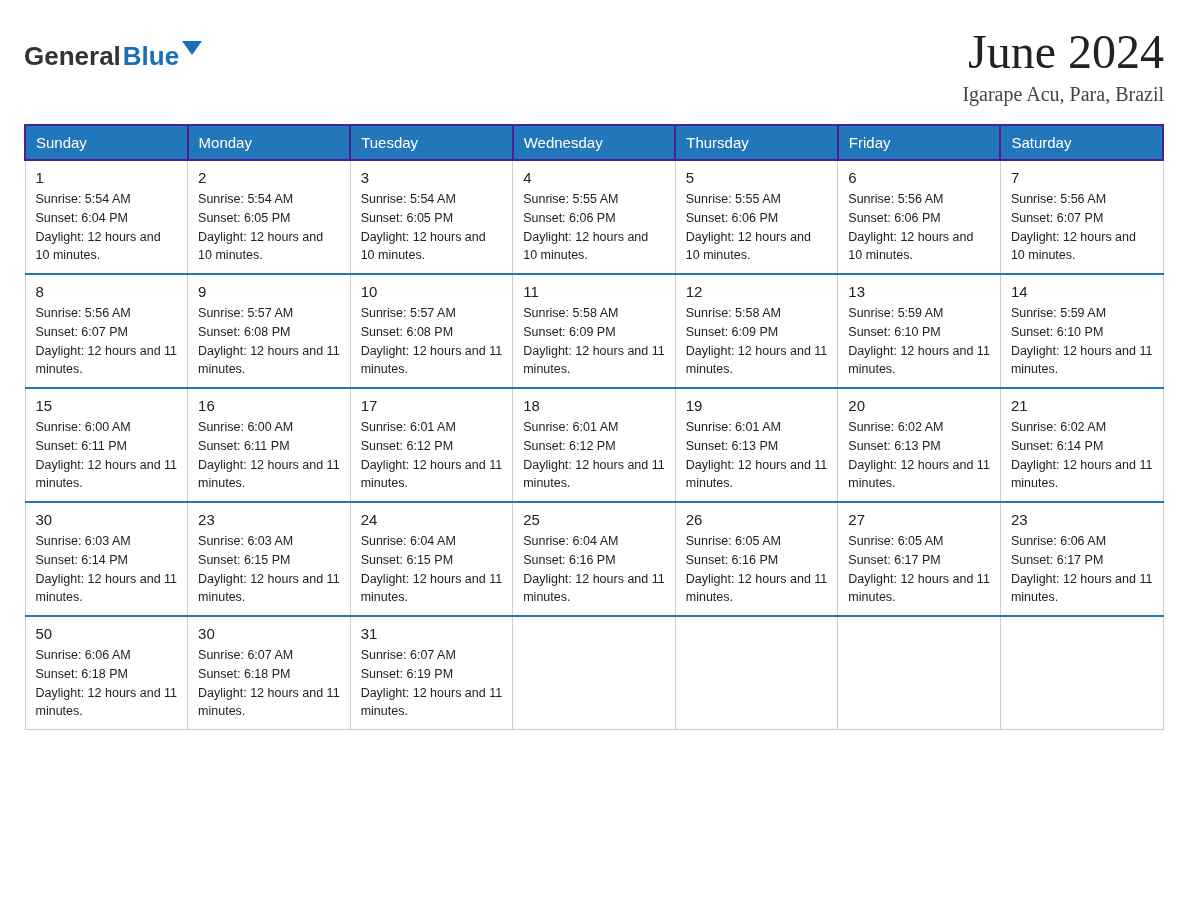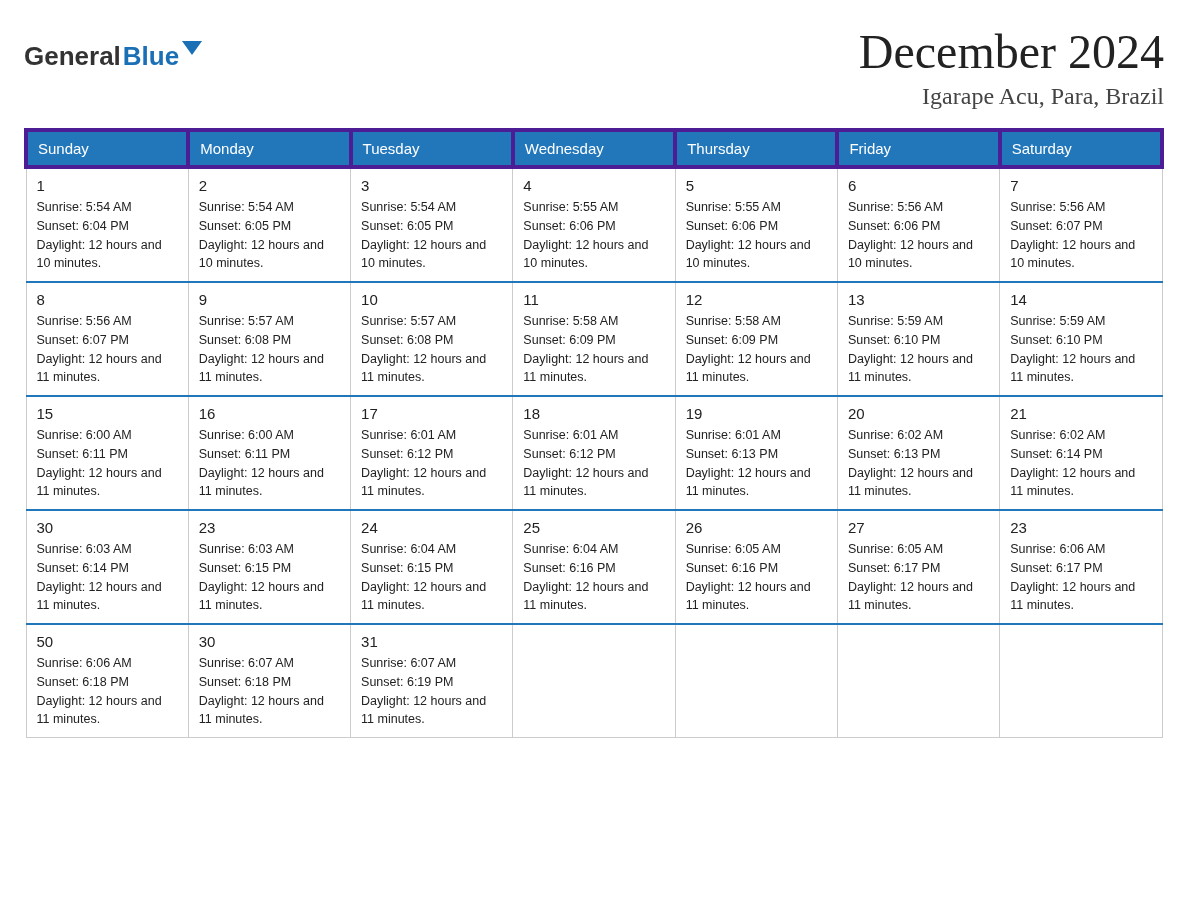--- a/index.html
+++ b/index.html
@@ -41,37 +41,37 @@
     .header-right {
       text-align: right;
     }
     .month-title {
       font-size: 48px;
       font-weight: normal;
       color: #222;
       font-family: Georgia, serif;
     }
     .location {
-      font-size: 24px;
+      font-size: 20px;
       color: #444;
       font-family: Georgia, serif;
       margin-top: 4px;
     }
     table {
       width: 100%;
       border-collapse: collapse;
     }
     thead tr th {
       background-color: #2277bb;
       color: #fff;
       font-size: 15px;
       font-weight: normal;
       padding: 8px 10px;
       text-align: left;
-      border: 4px solid #4c1d95;
+      border: 2px solid #4c1d95;
     }
     tbody tr td {
       vertical-align: top;
       padding: 8px 10px;
       border: 1px solid #ccc;
       font-size: 13px;
       color: #222;
       min-width: 150px;
       min-height: 90px;
     }
@@ -101,21 +101,21 @@
       <span class="logo-general">General</span>
       <div class="logo-blue-part">
         <div style="display:flex; align-items:center;">
           <span style="font-size:26px;font-weight:bold;color:#1a6fb5;font-family:Arial,sans-serif;margin-top:16px;">Blue</span>
           <div style="margin-left:3px; width:0; height:0; border-left:10px solid transparent; border-right:10px solid transparent; border-top:14px solid #1a6fb5;"></div>
         </div>
       </div>
     </div>
   </div>
   <div class="header-right">
-    <div class="month-title">December 2024</div>
+    <div class="month-title">June 2024</div>
     <div class="location">Igarape Acu, Para, Brazil</div>
   </div>
 </div>
 
 <table>
   <thead>
     <tr>
     <th>Sunday</th>
         <th>Monday</th>
         <th>Tuesday</th>

